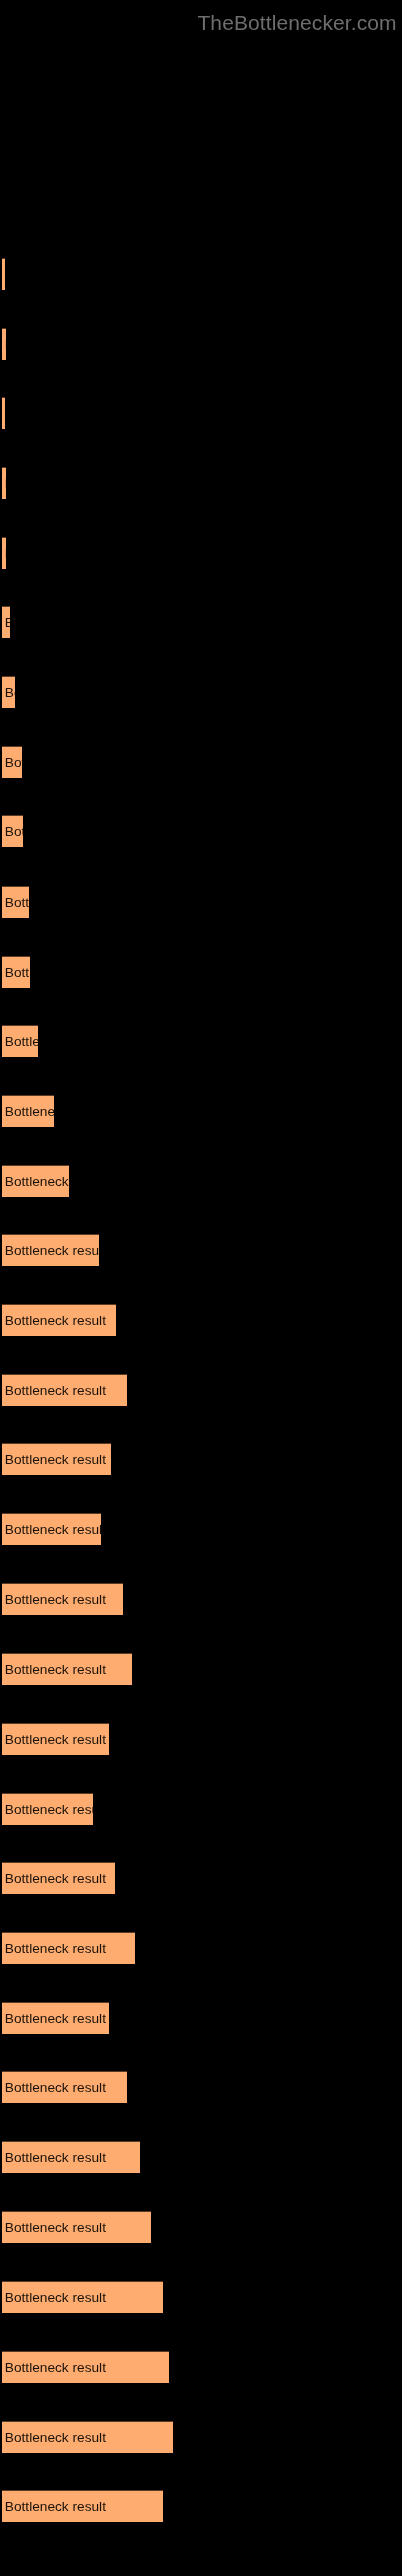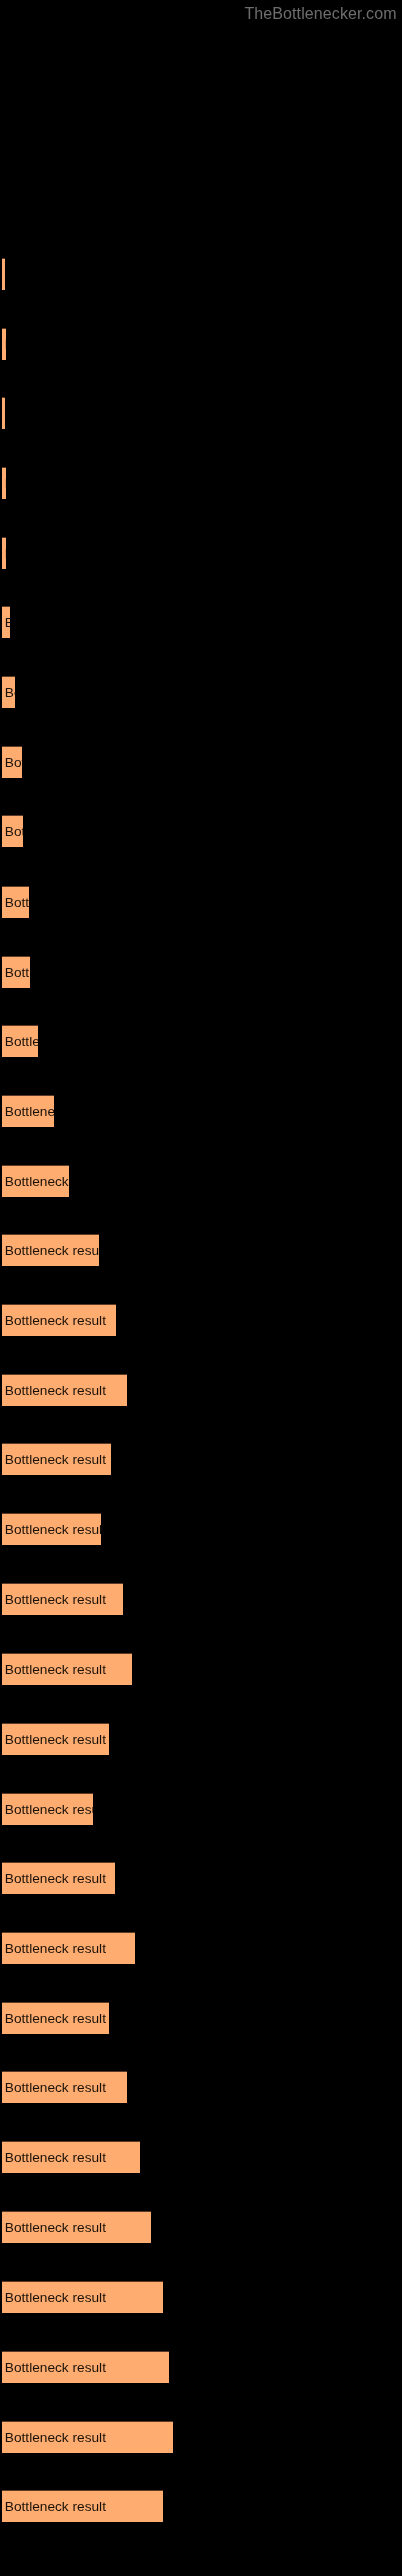--- a/index.html
+++ b/index.html
@@ -10,23 +10,23 @@
   body {
     width: 403px;
     height: 2576px;
     position: relative;
     overflow: hidden;
     font-family: "Liberation Sans", sans-serif;
   }
 
   .site-title {
     position: absolute;
-    top: 5px;
+    top: 14px;
     right: 6.4px;
-    font-size: 16px;
+    font-size: 21px;
     line-height: 17.7px;
     color: #6e6e6e;
     letter-spacing: 0.1px;
     white-space: nowrap;
     font-family: "Liberation Sans", sans-serif;
   }
 
   .chart-area {
     position: absolute;
     left: 0;

